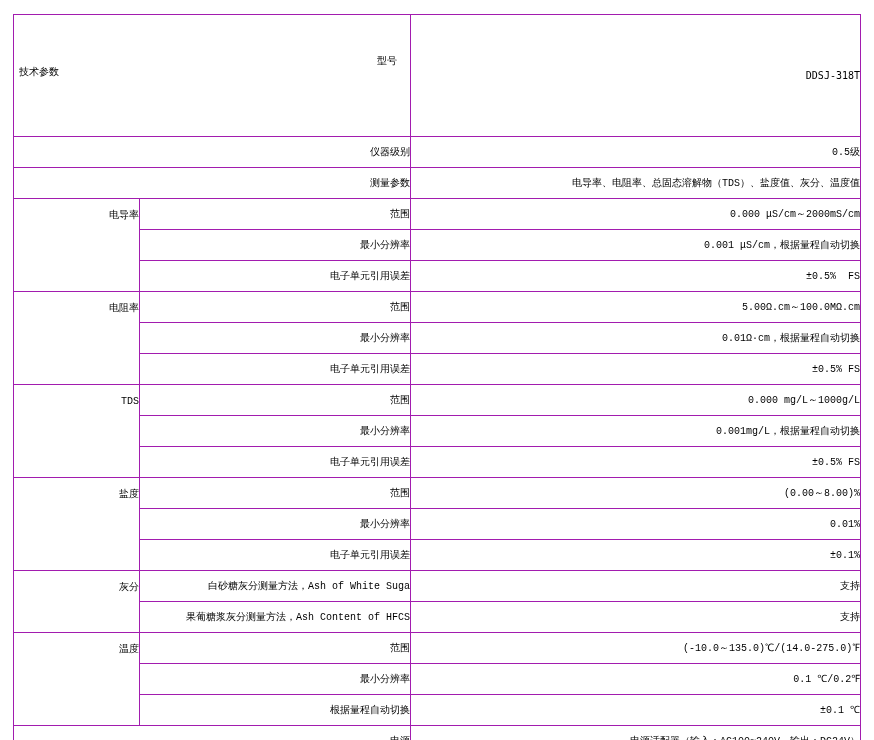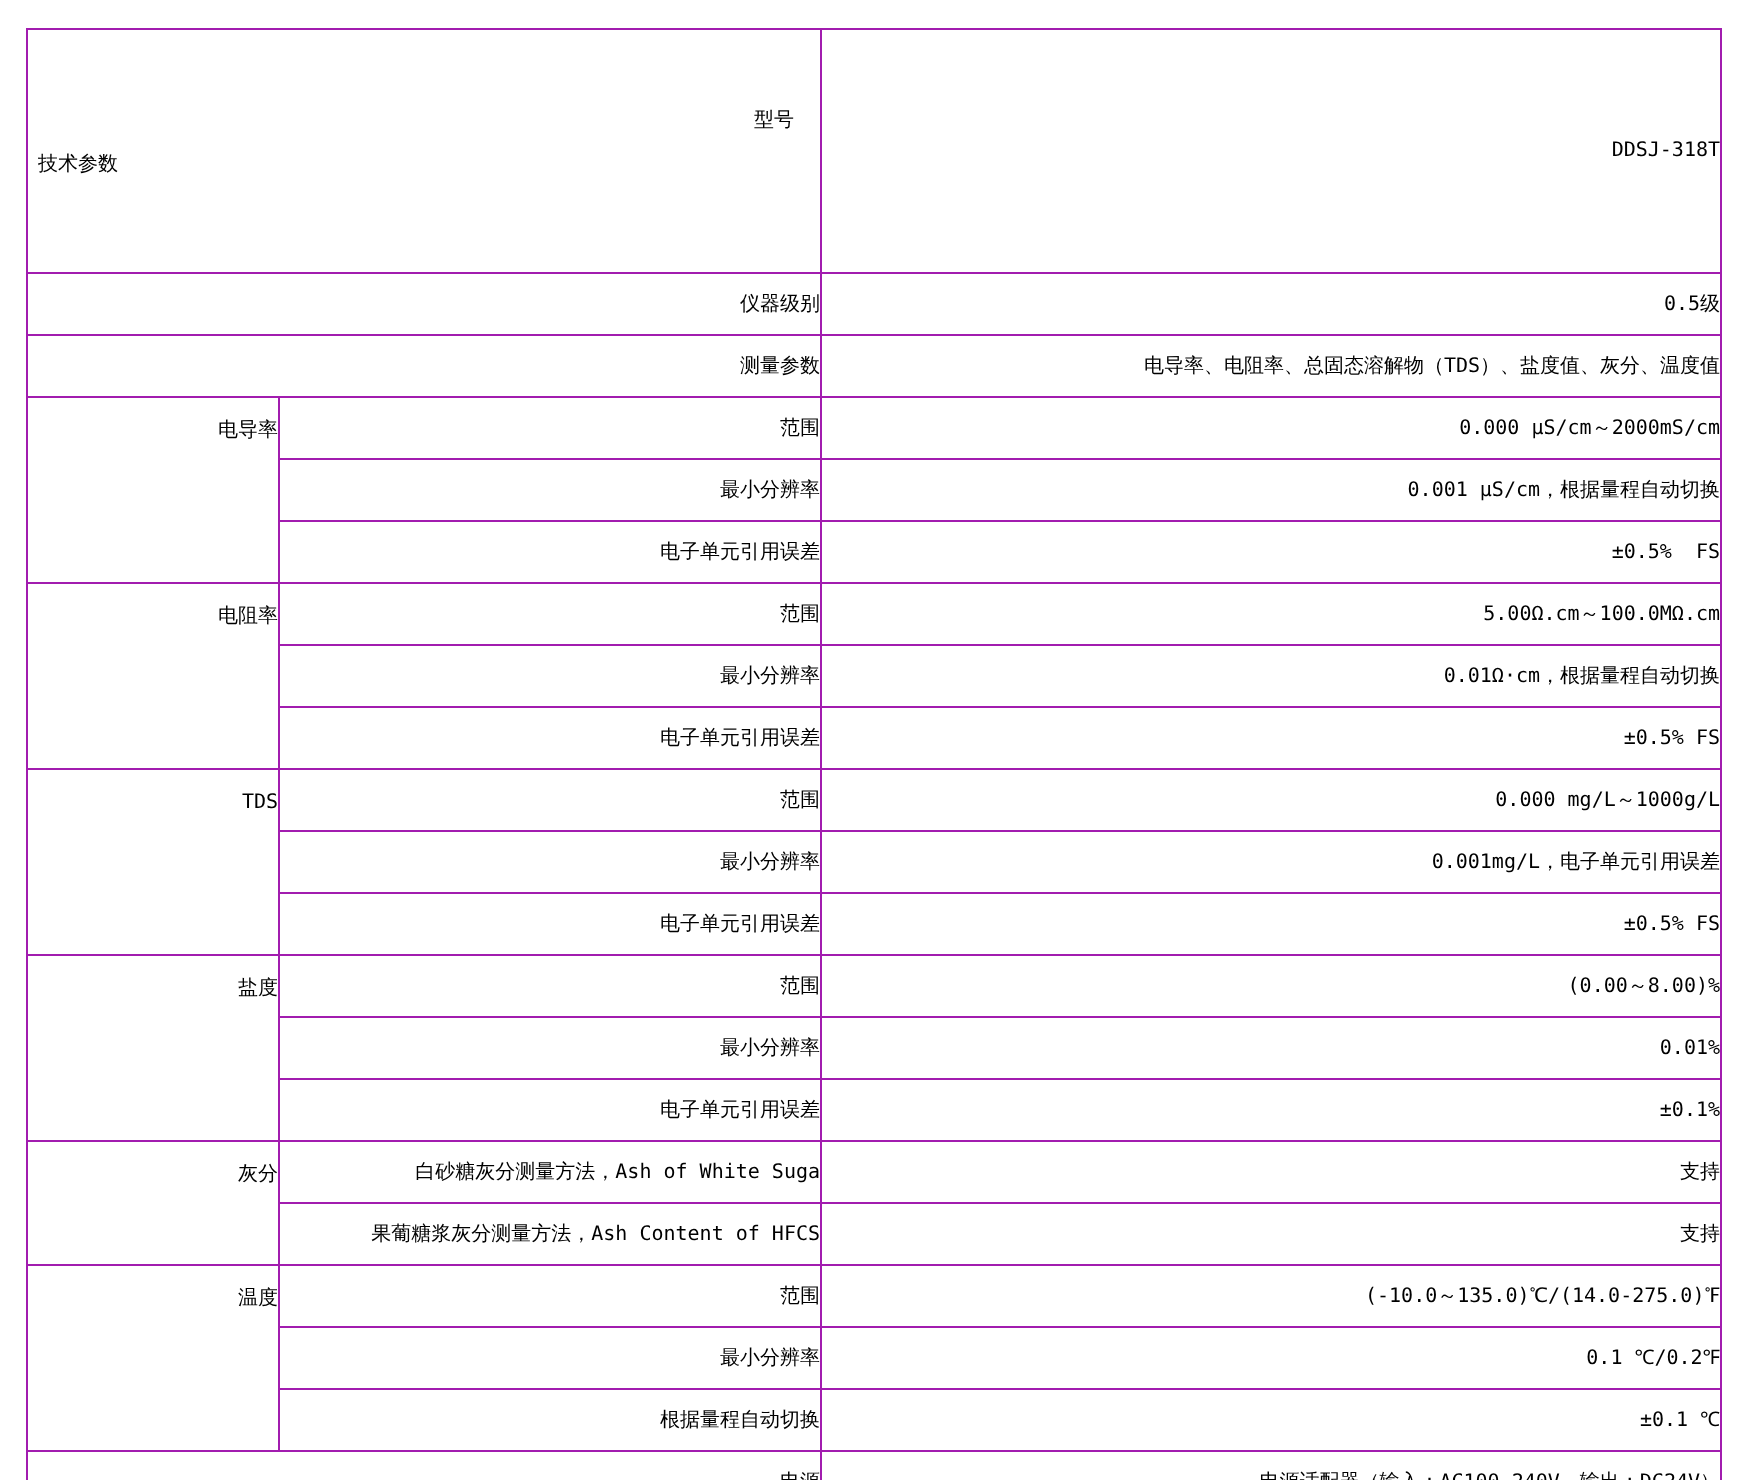--- a/index.html
+++ b/index.html
@@ -23,36 +23,36 @@
   .spec td {
     border: 1px solid #a21caf;
     text-align: right;
     vertical-align: middle;
     font-size: 10px;
     line-height: 15px;
     padding: 0;
     white-space: pre;
     overflow: hidden;
   }
-  tr.r { height: 31px; }
+  tr.r { height: 31px; font-family: Liberation Mono, monospace; }
   tr.header-row { height: 63px; }
   td.corner-cell { padding: 0; }
   .corner-wrap {
     position: relative;
     height: 61px;
     width: 100%;
   }
   .corner-top {
     position: absolute;
     top: 8px;
     right: 13px;
   }
   .corner-bottom {
     position: absolute;
-    bottom: 16px;
+    bottom: 27px;
     left: 5px;
   }
   td.group-cell {
     vertical-align: top;
     padding-top: 9px;
   }
 </style>
 </head>
 <body>
 
@@ -112,21 +112,21 @@
     <td>±0.5% FS</td>
   </tr>
 
   <tr class="r">
     <td rowspan="3" class="group-cell">TDS</td>
     <td>范围</td>
     <td>0.000 mg/L～1000g/L</td>
   </tr>
   <tr class="r">
     <td>最小分辨率</td>
-    <td>0.001mg/L，电子单元引用误差</td>
+    <td>0.001mg/L，根据量程自动切换</td>
   </tr>
   <tr class="r">
     <td>电子单元引用误差</td>
     <td>±0.5% FS</td>
   </tr>
 
   <tr class="r">
     <td rowspan="3" class="group-cell">盐度</td>
     <td>范围</td>
     <td>(0.00～8.00)%</td>

